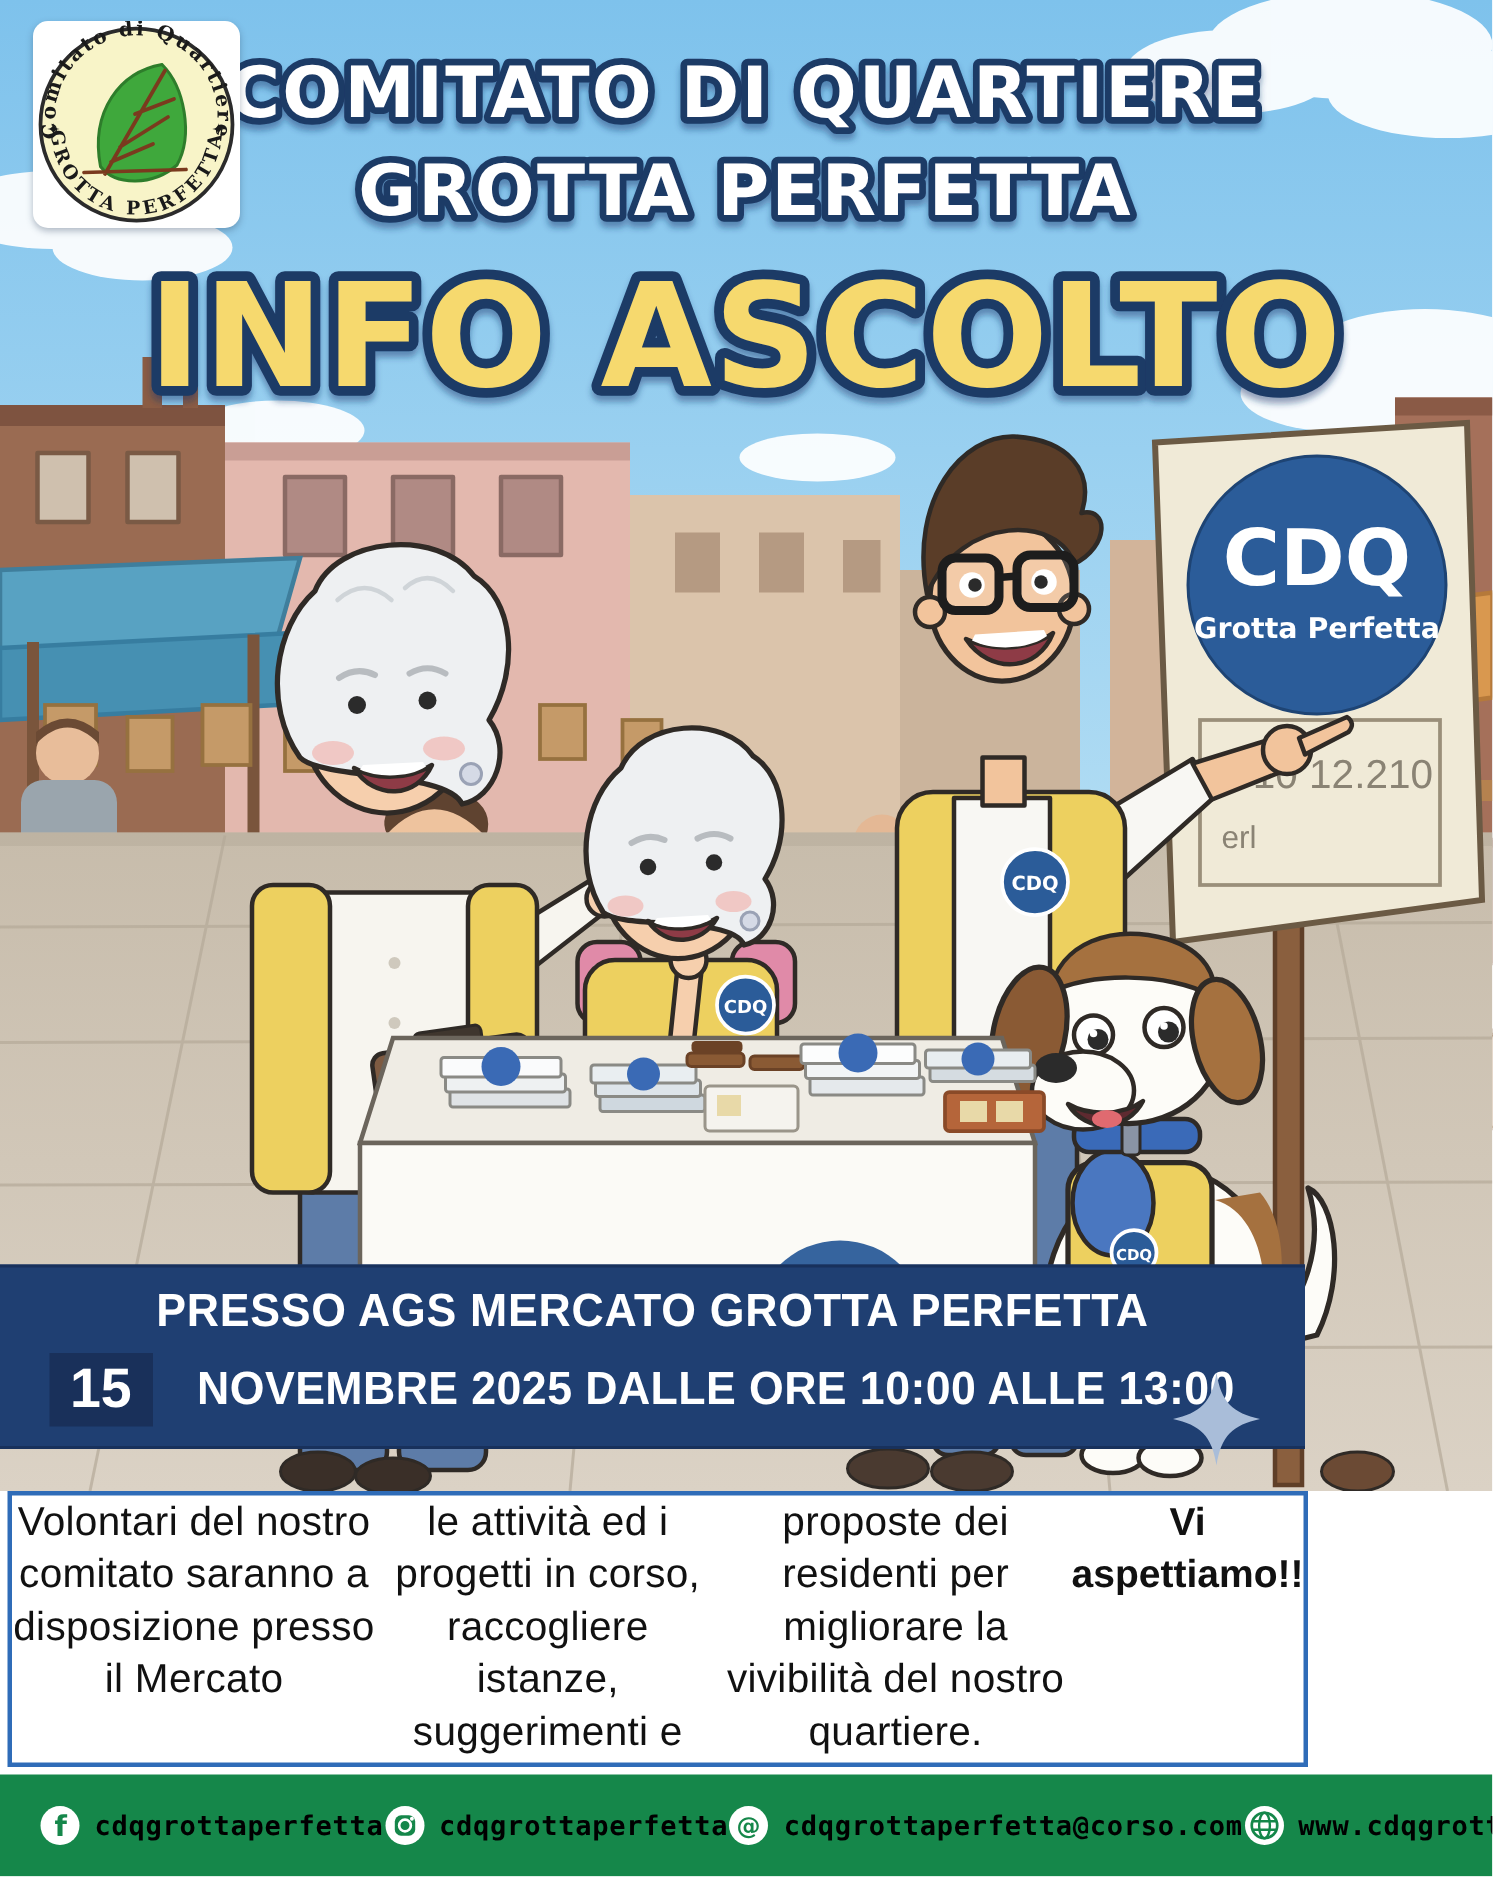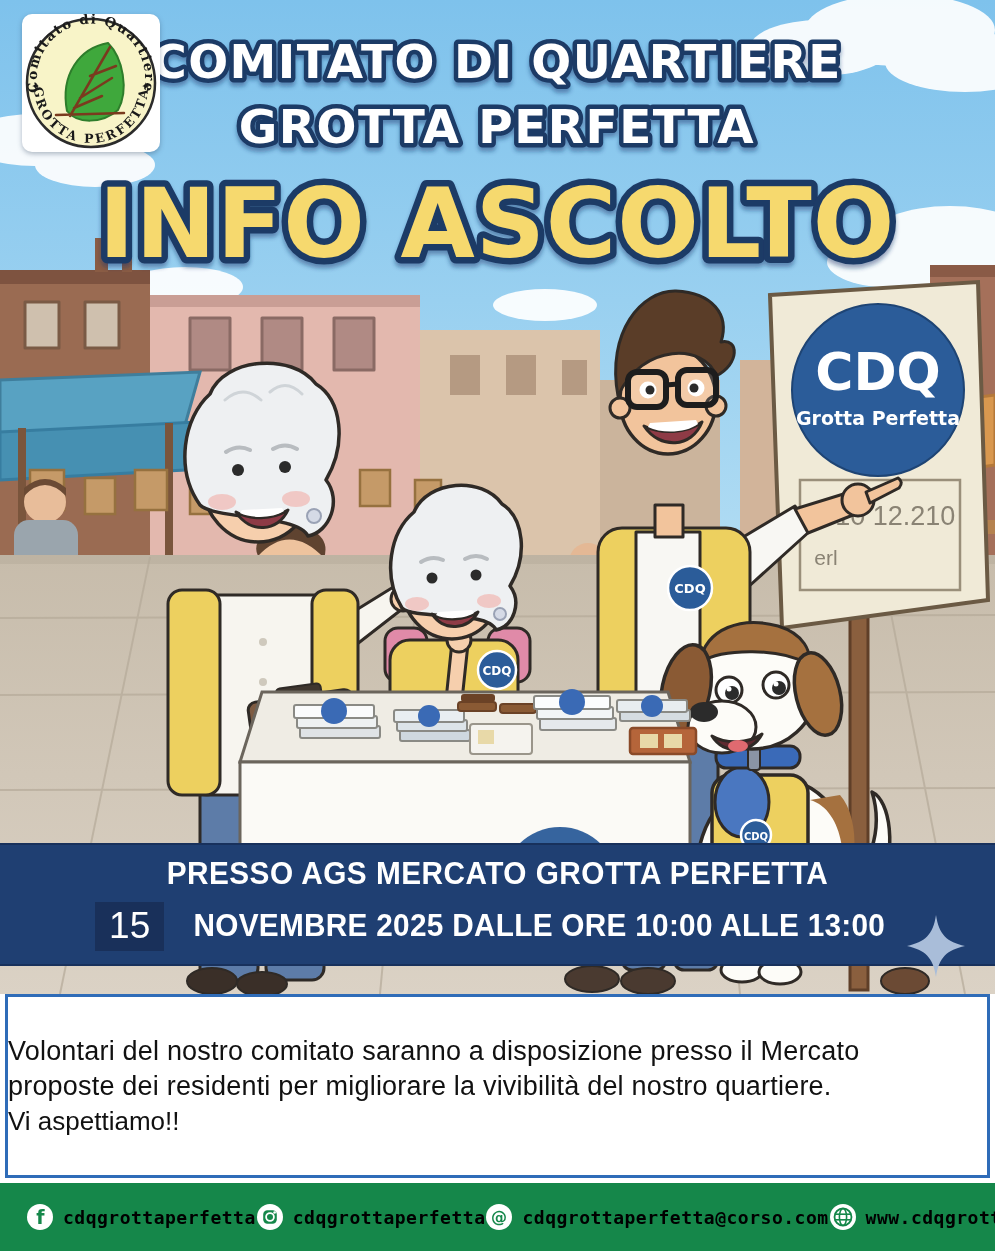--- a/index.html
+++ b/index.html
@@ -9,51 +9,51 @@
     font-family:"Liberation Sans",sans-serif;
   }
   .scene{position:absolute;top:0;left:0;}
   .titles{position:absolute;top:0;left:0;pointer-events:none;}
   .logo-box{
     position:absolute;top:14px;left:22px;width:138px;height:138px;
     background:#ffffff;border-radius:10px;box-shadow:0 2px 5px rgba(40,60,90,.35);
   }
   
   .banner{
-    position:absolute;top:843px;left:0;width:995px;height:123px;
+    position:absolute;top:843px;left:0;width:870px;height:123px;
     background:#1f3f72;border-top:2px solid #18315c;border-bottom:2px solid #18315c;
     color:#ffffff;box-sizing:border-box;
   }
   .banner-line1{
     position:absolute;top:11px;left:0;width:100%;text-align:center;
     font-size:31px;font-weight:bold;letter-spacing:.5px;
     transform:scaleX(.96);white-space:nowrap;
   }
   .banner-line2{
     position:absolute;top:57px;left:0;width:100%;
     display:flex;justify-content:center;align-items:center;gap:15px;
   }
   .date-box{
     background:#19305a;padding:4px 14px;
-    font-size:37px;font-weight:normal;line-height:1.1;
+    font-size:37px;font-weight:bold;line-height:1.1;
   }
   .banner-when{
     font-size:31px;font-weight:bold;letter-spacing:.3px;
     transform:scaleX(.96);white-space:nowrap;
   }
   .sparkle{position:absolute;right:30px;top:70px;}
   
   .textbox{
-    position:absolute;top:994px;left:5px;width:985px;height:184px;
+    position:absolute;top:994px;left:5px;width:867px;height:184px;
     background:#ffffff;border:3px solid #2f6cb8;box-sizing:border-box;
-    display:flex;flex-direction:column;justify-content:center;
-    text-align:left;color:#111111;
+    display:flex;flex-direction:row;justify-content:center;
+    text-align:center;color:#111111;
   }
   .textbox .line{font-size:27px;line-height:35px;letter-spacing:.2px;}
-  .textbox .closing{font-size:26px;line-height:35px;font-weight:normal;}
+  .textbox .closing{font-size:26px;line-height:35px;font-weight:bold;}
   
   .footer{
     position:absolute;top:1183px;left:0;width:995px;height:68px;
     background:#15874a;display:flex;align-items:center;
     justify-content:space-between;padding:0 18px 0 26px;box-sizing:border-box;
   }
   .footer-item{display:flex;align-items:center;gap:9px;}
   .footer-item .label{
     color:#000000;font-family:"DejaVu Sans Mono",monospace;
     font-size:18px;font-weight:bold;letter-spacing:.5px;white-space:nowrap;
@@ -396,20 +396,21 @@
       <span class="date-box">15</span>
       <span class="banner-when">NOVEMBRE 2025 DALLE ORE 10:00 ALLE 13:00</span>
     </div>
     <svg class="sparkle" width="58" height="62" viewBox="0 0 58 62">
       <path d="M29 0 C32 20 40 27 58 31 C40 35 32 42 29 62 C26 42 18 35 0 31 C18 27 26 20 29 0 Z" fill="#a9bdd9"></path>
     </svg>
   </div>
 
   <div class="textbox">
     <div class="line">Volontari del nostro comitato saranno a disposizione presso il Mercato</div>
+    <div class="line">le attività  ed i progetti in corso, raccogliere istanze, suggerimenti e</div>
     <div class="line">proposte dei residenti per migliorare la vivibilità  del nostro quartiere.</div>
     <div class="closing">Vi aspettiamo!!</div>
   </div>
 
   <div class="footer">
     <div class="footer-item">
       <svg width="28" height="28" viewBox="0 0 28 28">
         <circle cx="14" cy="14" r="13" fill="#ffffff"></circle>
         <text x="14.5" y="21" text-anchor="middle" font-family="DejaVu Sans,sans-serif" font-size="19" font-weight="bold" fill="#15874a">f</text>
       </svg>

